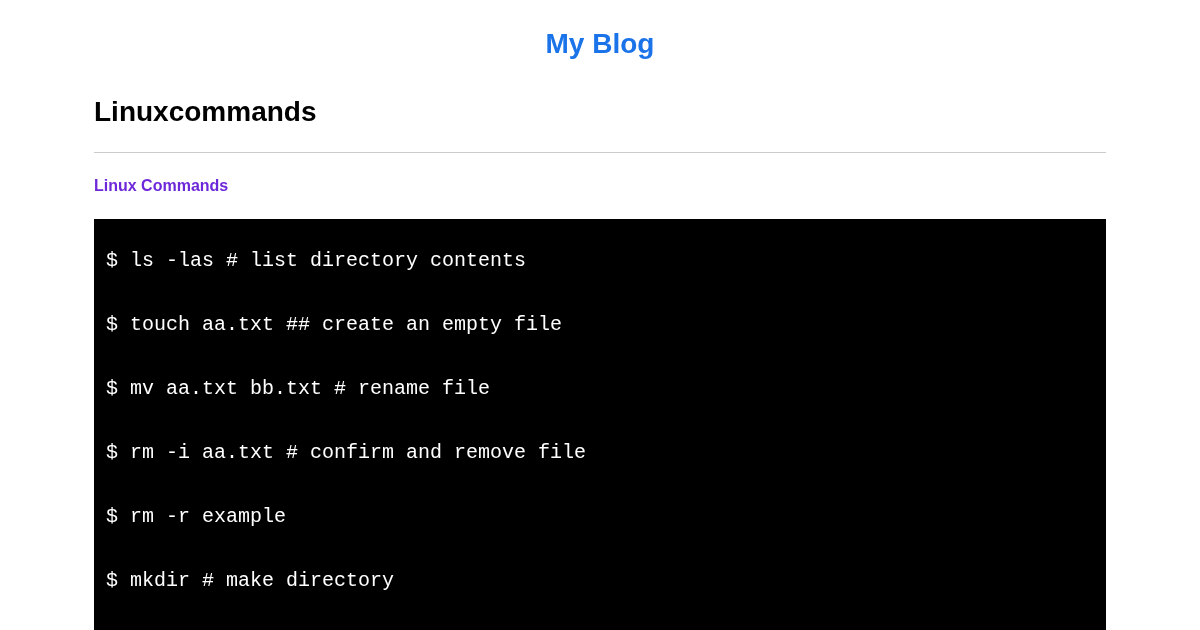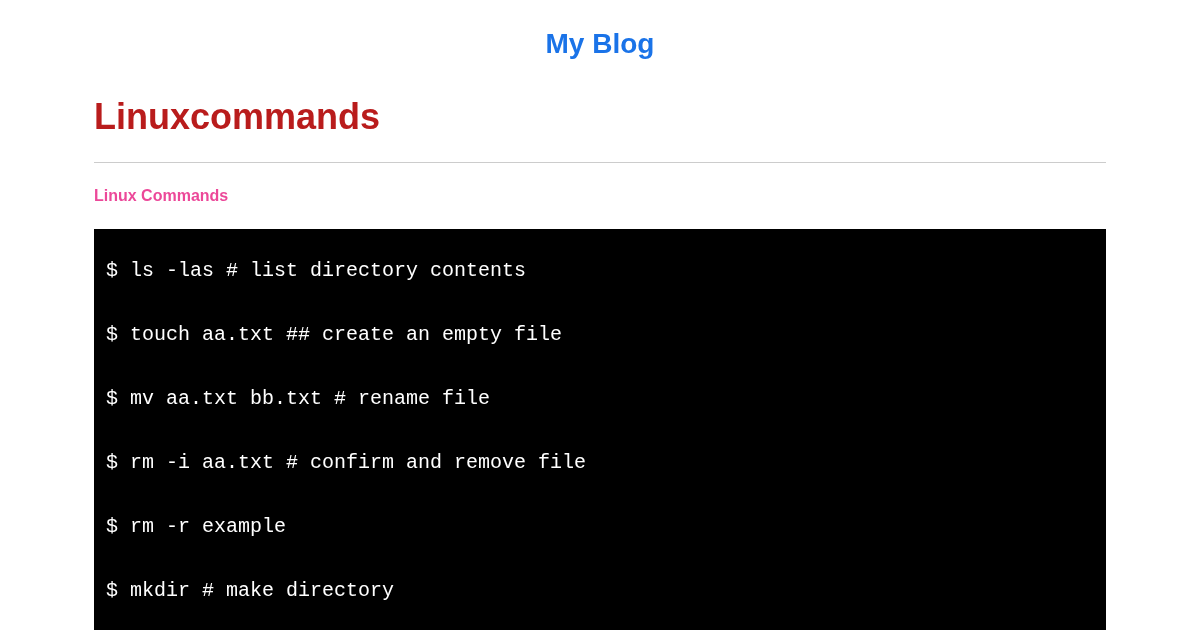--- a/index.html
+++ b/index.html
@@ -15,33 +15,33 @@
     }
     .site-title {
       color: #1a73e8;
       font-size: 28px;
       font-weight: 700;
       margin-bottom: 36px;
       cursor: pointer;
       text-align: center;
     }
     .page-title {
-      color: #b91c1c;
-      font-size: 36px;
+      color: #000000;
+      font-size: 28px;
       font-weight: 700;
       margin-bottom: 24px;
       margin-top: 7px;
     }
     .divider {
       border: none;
       border-top: 1px solid #cccccc;
       margin-bottom: 24px;
     }
     .section-heading {
-      color: #ec4899;
+      color: #6d28d9;
       font-size: 16px;
       font-weight: 700;
       margin-bottom: 24px;
     }
     .code-block {
       background: #000000;
       color: #ffffff;
       font-family: "Courier New", Courier, monospace;
       font-size: 20px;
       padding: 26px 4px 18px 12px;

